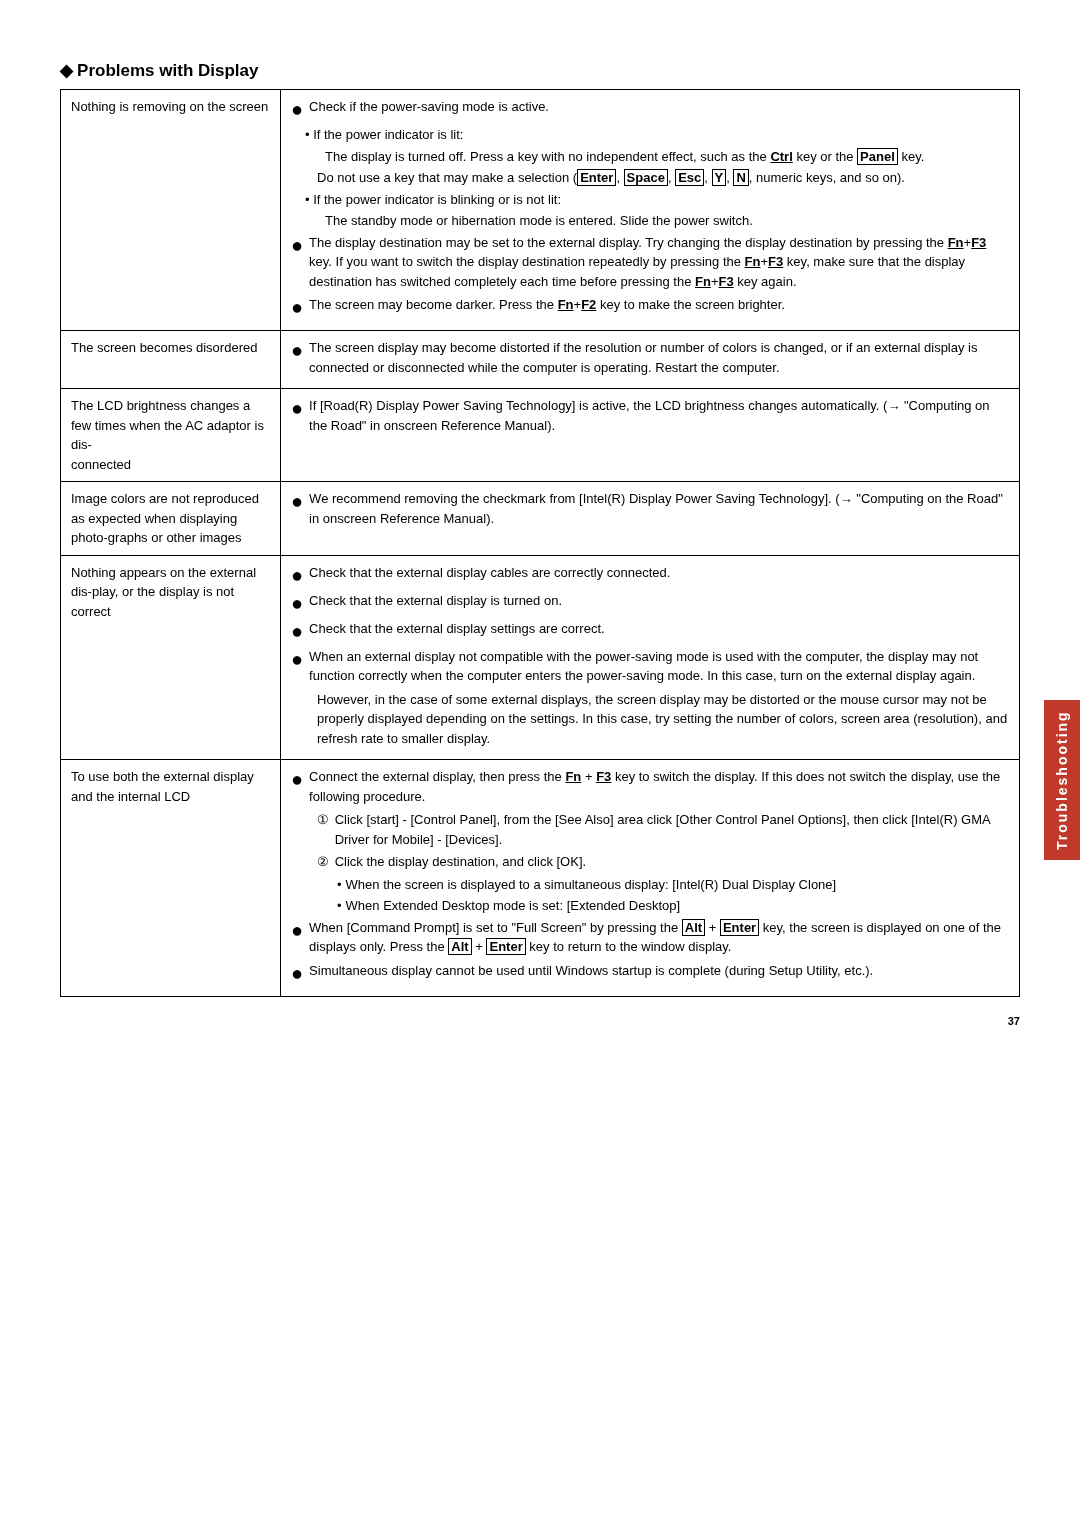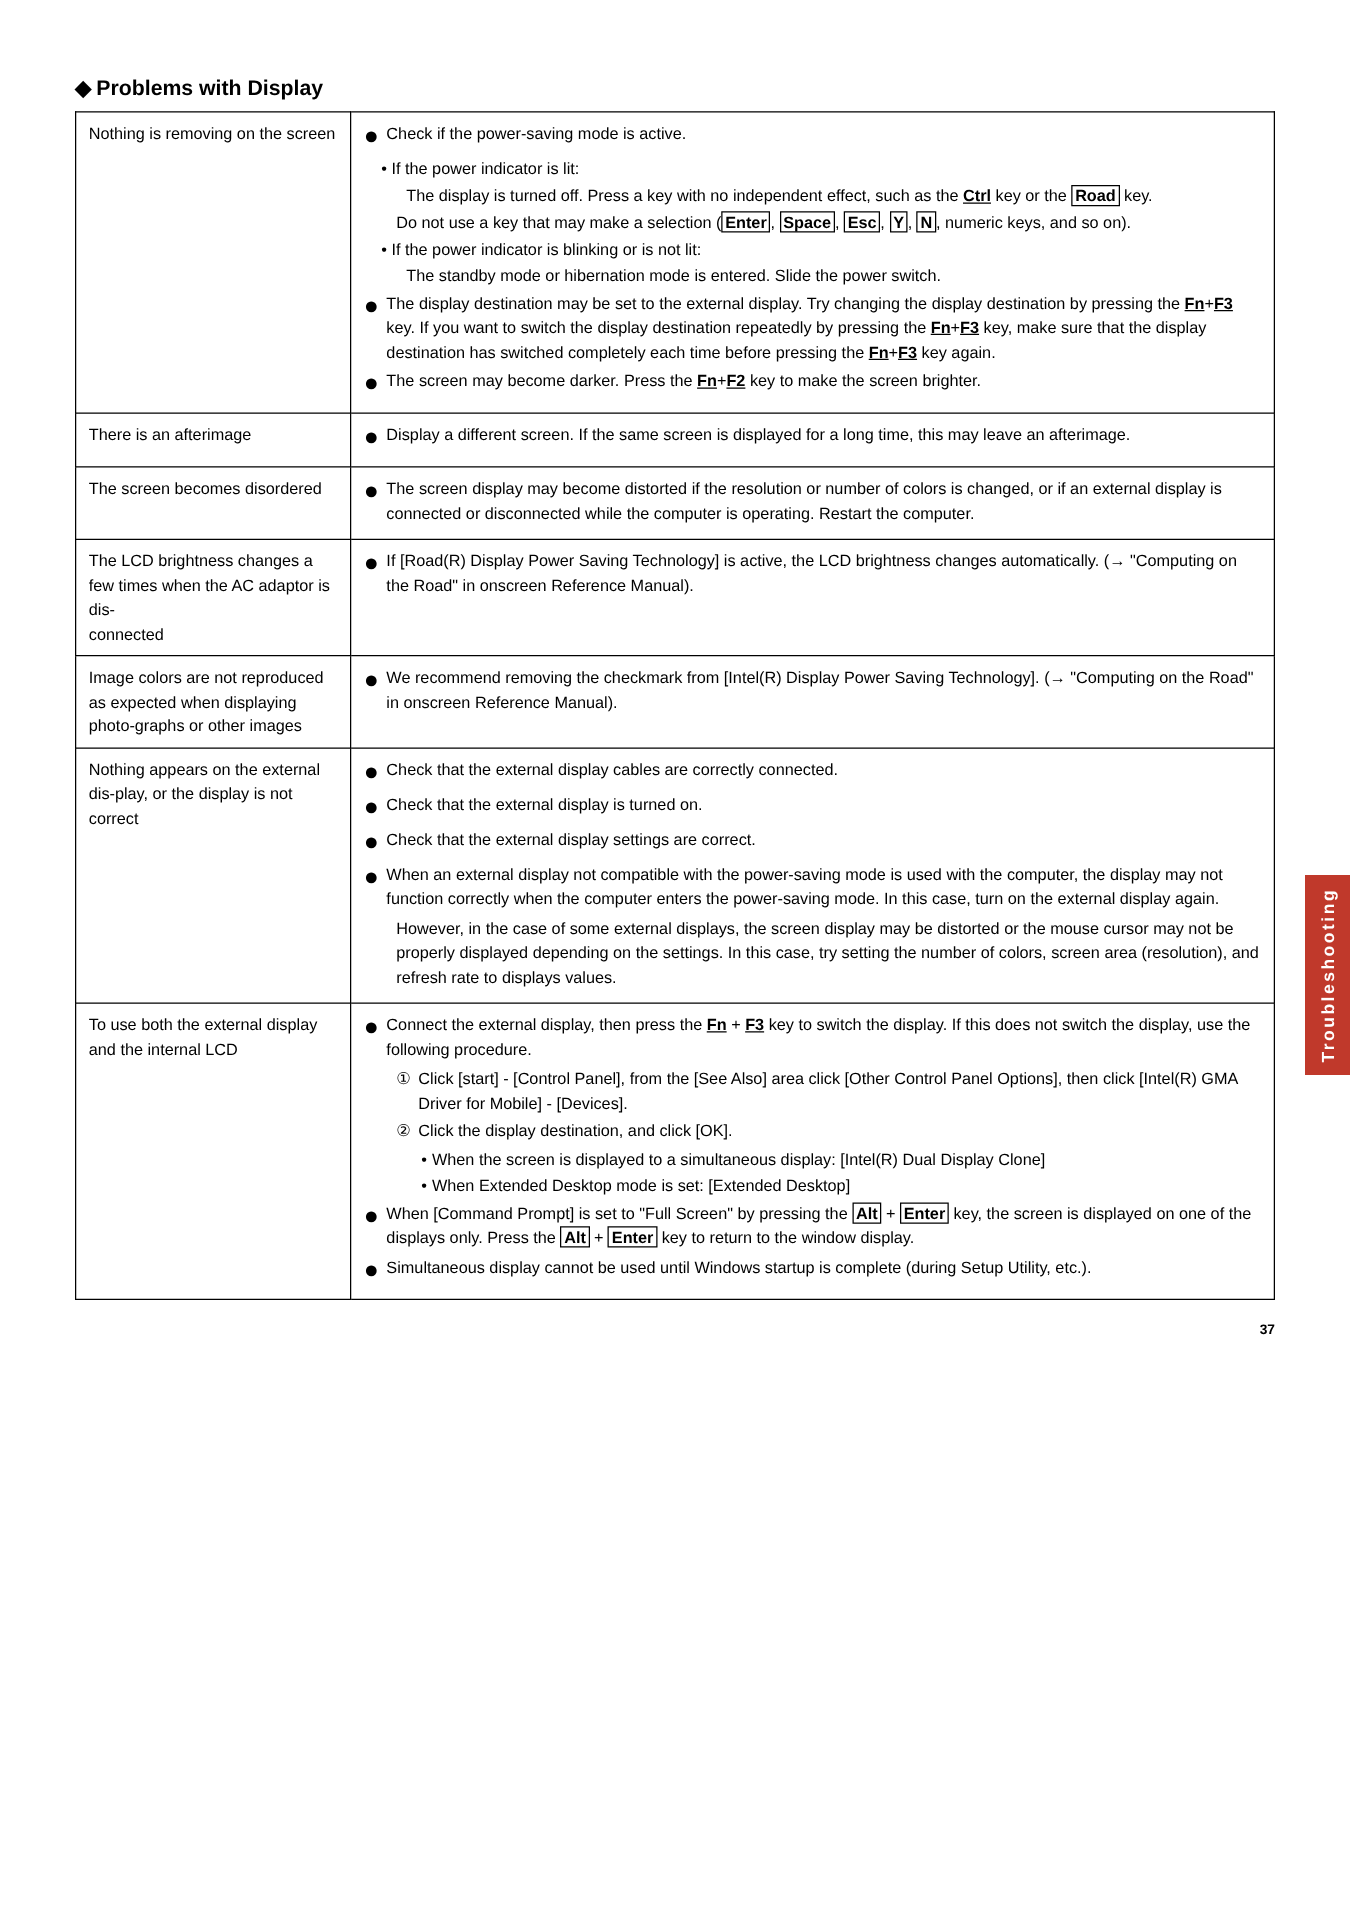--- a/index.html
+++ b/index.html
@@ -99,45 +99,36 @@
     <tbody id="table-body">
     <tr>
           <td>Nothing is removing on the screen</td>
           <td>
             <div style="display: flex; align-items: flex-start; gap: 6px; margin-bottom: 4px;">
               <span style="font-size: 20px; line-height: 1.2; flex-shrink: 0;">●</span>
               <span>Check if the power-saving mode is active.</span>
             </div>
             <div style="margin-left: 14px;">
               <div style="font-weight: normal; margin-bottom: 2px;">• If the power indicator is lit:</div>
-              <div style="margin-left: 20px; margin-bottom: 2px;">The display is turned off. Press a key with no independent effect, such as the <span class="kbd">Ctrl</span> key or the <span class="kbd-box">Road</span> key.</div>
+              <div style="margin-left: 20px; margin-bottom: 2px;">The display is turned off. Press a key with no independent effect, such as the <span class="kbd">Ctrl</span> key or the <span class="kbd-box">Panel</span> key.</div>
               <div style="margin-left: 12px; margin-bottom: 2px;">Do not use a key that may make a selection (<span class="kbd-box">Enter</span>, <span class="kbd-box">Space</span>, <span class="kbd-box">Esc</span>, <span class="kbd-box">Y</span>, <span class="kbd-box">N</span>, numeric keys, and so on).</div>
               <div style="font-weight: normal; margin-bottom: 2px;">• If the power indicator is blinking or is not lit:</div>
               <div style="margin-left: 20px; margin-bottom: 2px;">The standby mode or hibernation mode is entered. Slide the power switch.</div>
             </div>
             <div style="display: flex; align-items: flex-start; gap: 6px; margin-bottom: 4px;">
               <span style="font-size: 20px; line-height: 1.2; flex-shrink: 0;">●</span>
               <span>The display destination may be set to the external display. Try changing the display destination by pressing the <span style="font-weight:bold;text-decoration:underline;">Fn</span>+<span style="font-weight:bold;text-decoration:underline;">F3</span> key. If you want to switch the display destination repeatedly by pressing the <span style="font-weight:bold;text-decoration:underline;">Fn</span>+<span style="font-weight:bold;text-decoration:underline;">F3</span> key, make sure that the display destination has switched completely each time before pressing the <span style="font-weight:bold;text-decoration:underline;">Fn</span>+<span style="font-weight:bold;text-decoration:underline;">F3</span> key again.</span>
             </div>
             <div style="display: flex; align-items: flex-start; gap: 6px; margin-bottom: 4px;">
               <span style="font-size: 20px; line-height: 1.2; flex-shrink: 0;">●</span>
               <span>The screen may become darker. Press the <span style="font-weight:bold;text-decoration:underline;">Fn</span>+<span style="font-weight:bold;text-decoration:underline;">F2</span> key to make the screen brighter.</span>
             </div>
           </td>
         </tr>
         <tr>
-          <td>There is an afterimage</td>
-          <td>
-            <div style="display: flex; align-items: flex-start; gap: 6px; margin-bottom: 4px;">
-              <span style="font-size: 20px; line-height: 1.2; flex-shrink: 0;">●</span>
-              <span>Display a different screen. If the same screen is displayed for a long time, this may leave an afterimage.</span>
-            </div>
-          </td>
-        </tr>
-        <tr>
           <td>The screen becomes disordered</td>
           <td>
             <div style="display: flex; align-items: flex-start; gap: 6px; margin-bottom: 4px;">
               <span style="font-size: 20px; line-height: 1.2; flex-shrink: 0;">●</span>
               <span>The screen display may become distorted if the resolution or number of colors is changed, or if an external display is connected or disconnected while the computer is operating. Restart the computer.</span>
             </div>
           </td>
         </tr>
         <tr>
           <td>The LCD brightness changes a few times when the AC adaptor is dis-<br>connected</td>
@@ -169,21 +160,21 @@
               <span>Check that the external display is turned on.</span>
             </div>
             <div style="display: flex; align-items: flex-start; gap: 6px; margin-bottom: 4px;">
               <span style="font-size: 20px; line-height: 1.2; flex-shrink: 0;">●</span>
               <span>Check that the external display settings are correct.</span>
             </div>
             <div style="display: flex; align-items: flex-start; gap: 6px; margin-bottom: 4px;">
               <span style="font-size: 20px; line-height: 1.2; flex-shrink: 0;">●</span>
               <span>When an external display not compatible with the power-saving mode is used with the computer, the display may not function correctly when the computer enters the power-saving mode. In this case, turn on the external display again.</span>
             </div>
-            <div style="margin-left: 26px; margin-bottom: 4px;">However, in the case of some external displays, the screen display may be distorted or the mouse cursor may not be properly displayed depending on the settings. In this case, try setting the number of colors, screen area (resolution), and refresh rate to displays values.</div>
+            <div style="margin-left: 26px; margin-bottom: 4px;">However, in the case of some external displays, the screen display may be distorted or the mouse cursor may not be properly displayed depending on the settings. In this case, try setting the number of colors, screen area (resolution), and refresh rate to smaller display.</div>
           </td>
         </tr>
         <tr>
           <td>To use both the external display and the internal LCD</td>
           <td>
             <div style="display: flex; align-items: flex-start; gap: 6px; margin-bottom: 4px;">
               <span style="font-size: 20px; line-height: 1.2; flex-shrink: 0;">●</span>
               <span>Connect the external display, then press the <span style="font-weight:bold;text-decoration:underline;">Fn</span> + <span style="font-weight:bold;text-decoration:underline;">F3</span> key to switch the display. If this does not switch the display, use the following procedure.</span>
             </div>
             <ol style="list-style: none; margin-left: 26px; padding: 0px;">

